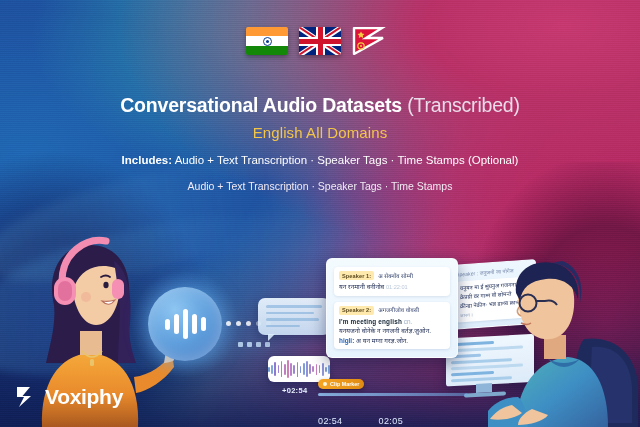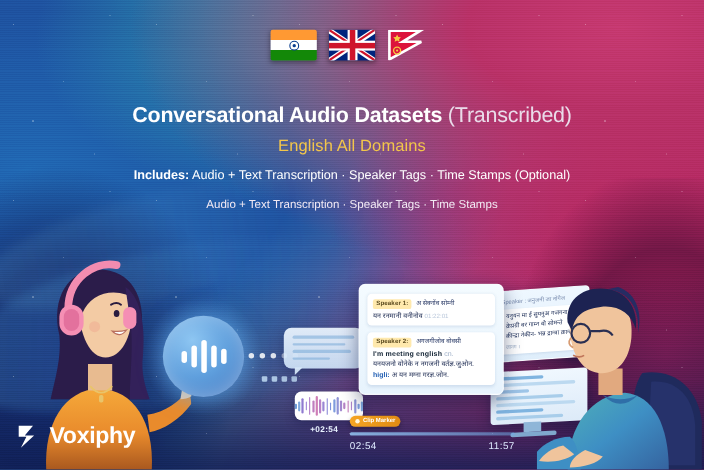--- a/index.html
+++ b/index.html
@@ -179,21 +179,21 @@
   .sidecard .bar.s{width:52%}
 
   
   .timeline{ position:absolute; left:318px; top:372px; width:150px; z-index:7;}
   .tl-pill{ display:inline-flex; align-items:center; gap:3px; background:linear-gradient(90deg,#f5a524,#e08b12);
     color:#fff; font-size:5.4px; font-weight:bold; padding:2px 5px; border-radius:8px;
     box-shadow:0 2px 5px rgba(0,0,0,.3); }
   .tl-pill .dot{ width:4px;height:4px;border-radius:50%;background:#fff6dd; display:block;}
   .tl-track{ margin-top:3px; height:3px; border-radius:2px;
     background:linear-gradient(90deg, rgba(150,200,245,.85), rgba(110,170,230,.5));}
-  .tl-times{ margin-top:4px; display:flex; gap:36px;justify-content:space-between; }
+  .tl-times{ margin-top:20px; display:flex; gap:36px; }
   .tl-times span{ font-size:9px; color:#dfeaff; letter-spacing:.4px;}
 
   
   .man{ position:absolute; right:0; bottom:0; width:152px; height:180px; z-index:7;}
 
   
   .logo{ position:absolute; left:16px; bottom:18px; z-index:9; display:flex; align-items:center; gap:7px;}
   .logo-mark{ width:22px; height:24px; display:block;}
   .logo-text{ font-size:21px; font-weight:bold; color:#fff; letter-spacing:-.3px;}
 </style>
@@ -403,21 +403,21 @@
   </div>
 
   <div class="timeline">
     <div class="tl-pill">
       <span class="dot"></span>
       <span>Clip Marker</span>
     </div>
     <div class="tl-track"></div>
     <div class="tl-times">
       <span>02:54</span>
-      <span>11:57</span>
+      <span>02:05</span>
     </div>
   </div>
 
   <svg class="man" viewBox="0 0 152 180">
 
     <path d="M96 92 C124 88 146 104 150 136 L150 180 L86 180 C84 140 86 104 96 92 Z" fill="#1f2a5c"></path>
     <path d="M104 100 C126 98 142 112 144 140 L144 176 L100 176 Z" fill="#26326b"></path>
 
     <path d="M28 180 C28 140 50 112 80 110 C106 112 120 140 120 180 Z" fill="url(#shirt)"></path>
     <defs>

